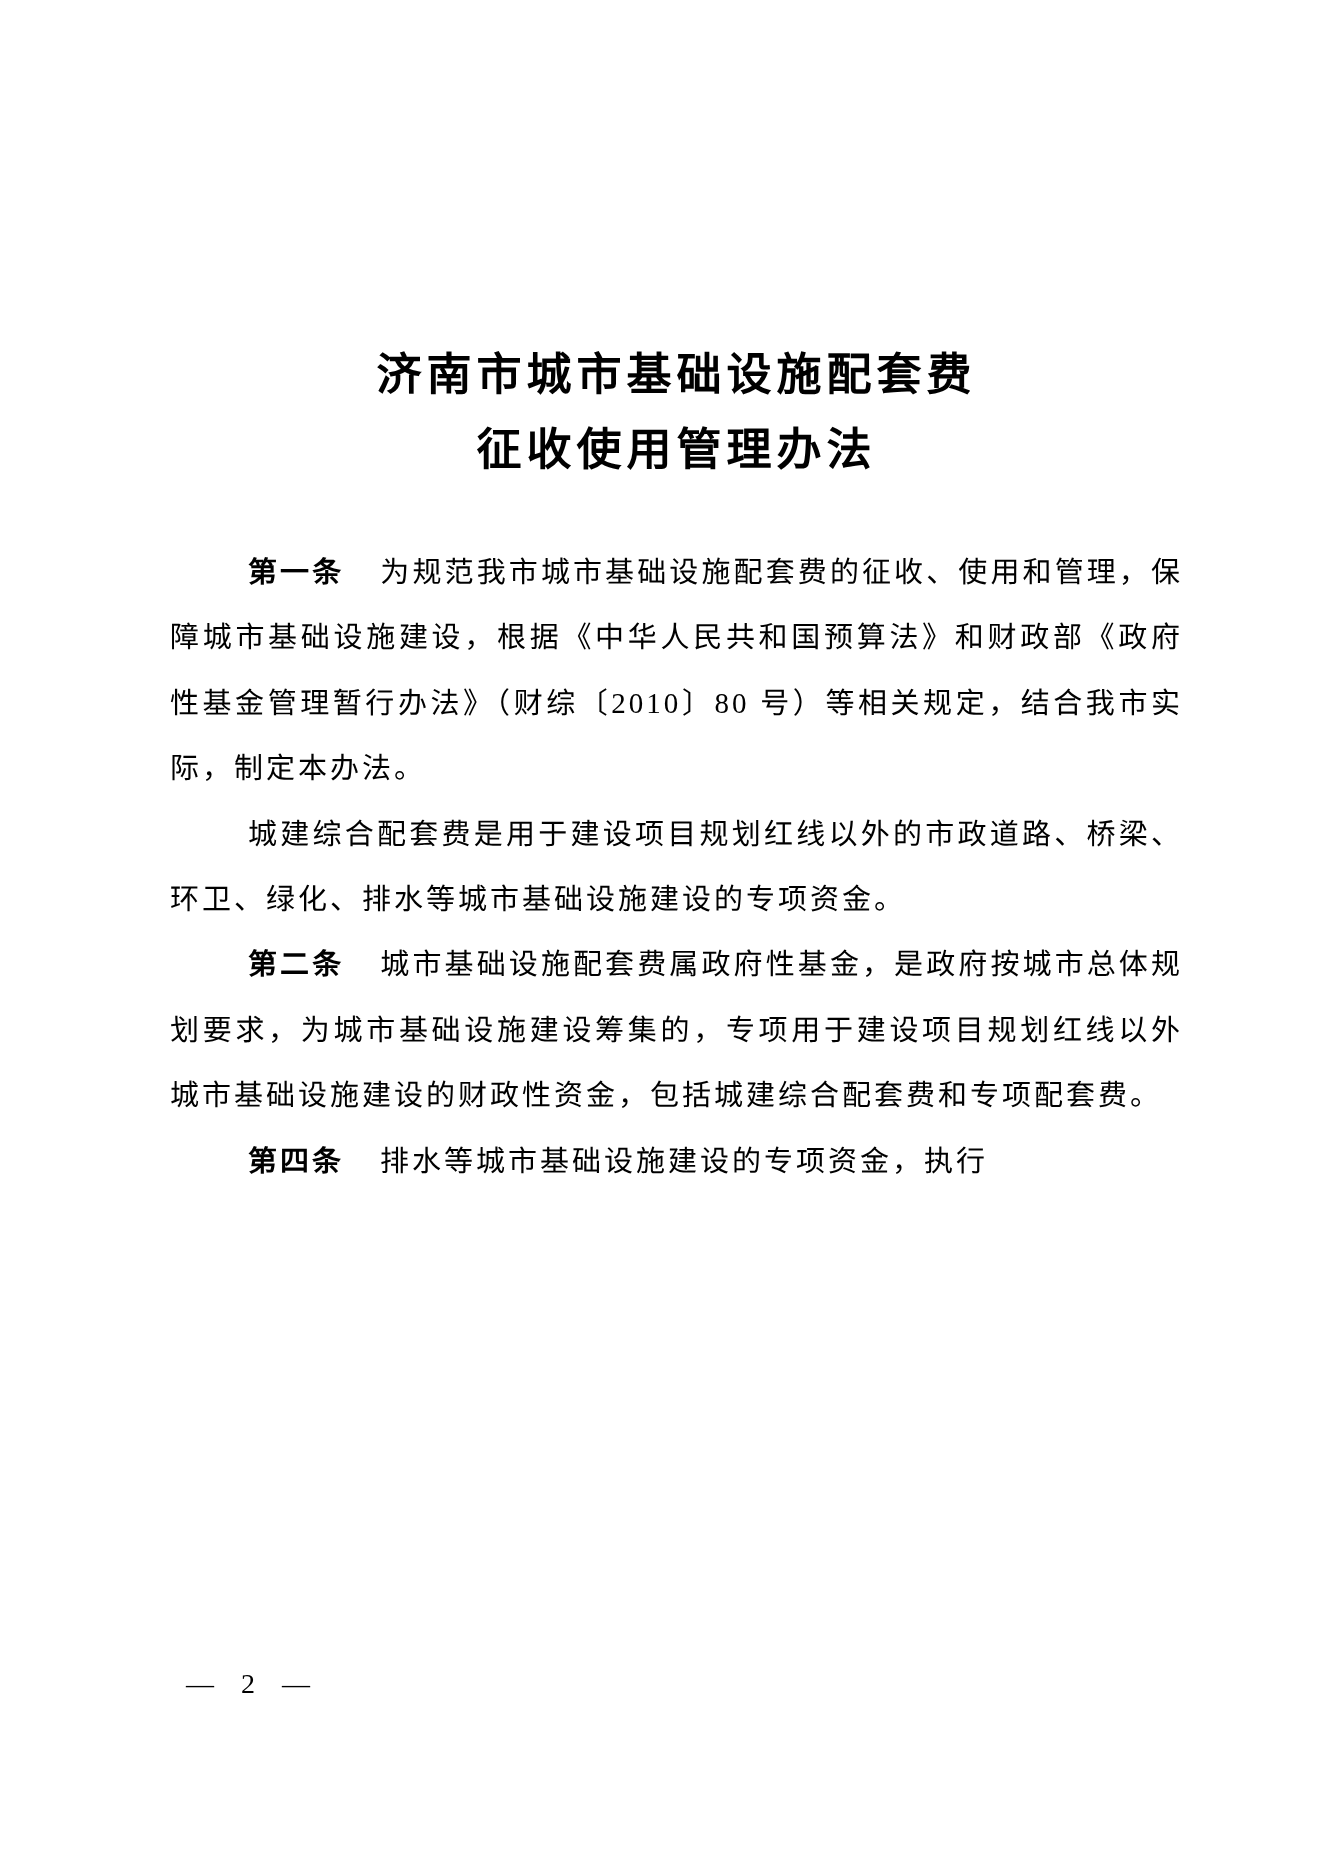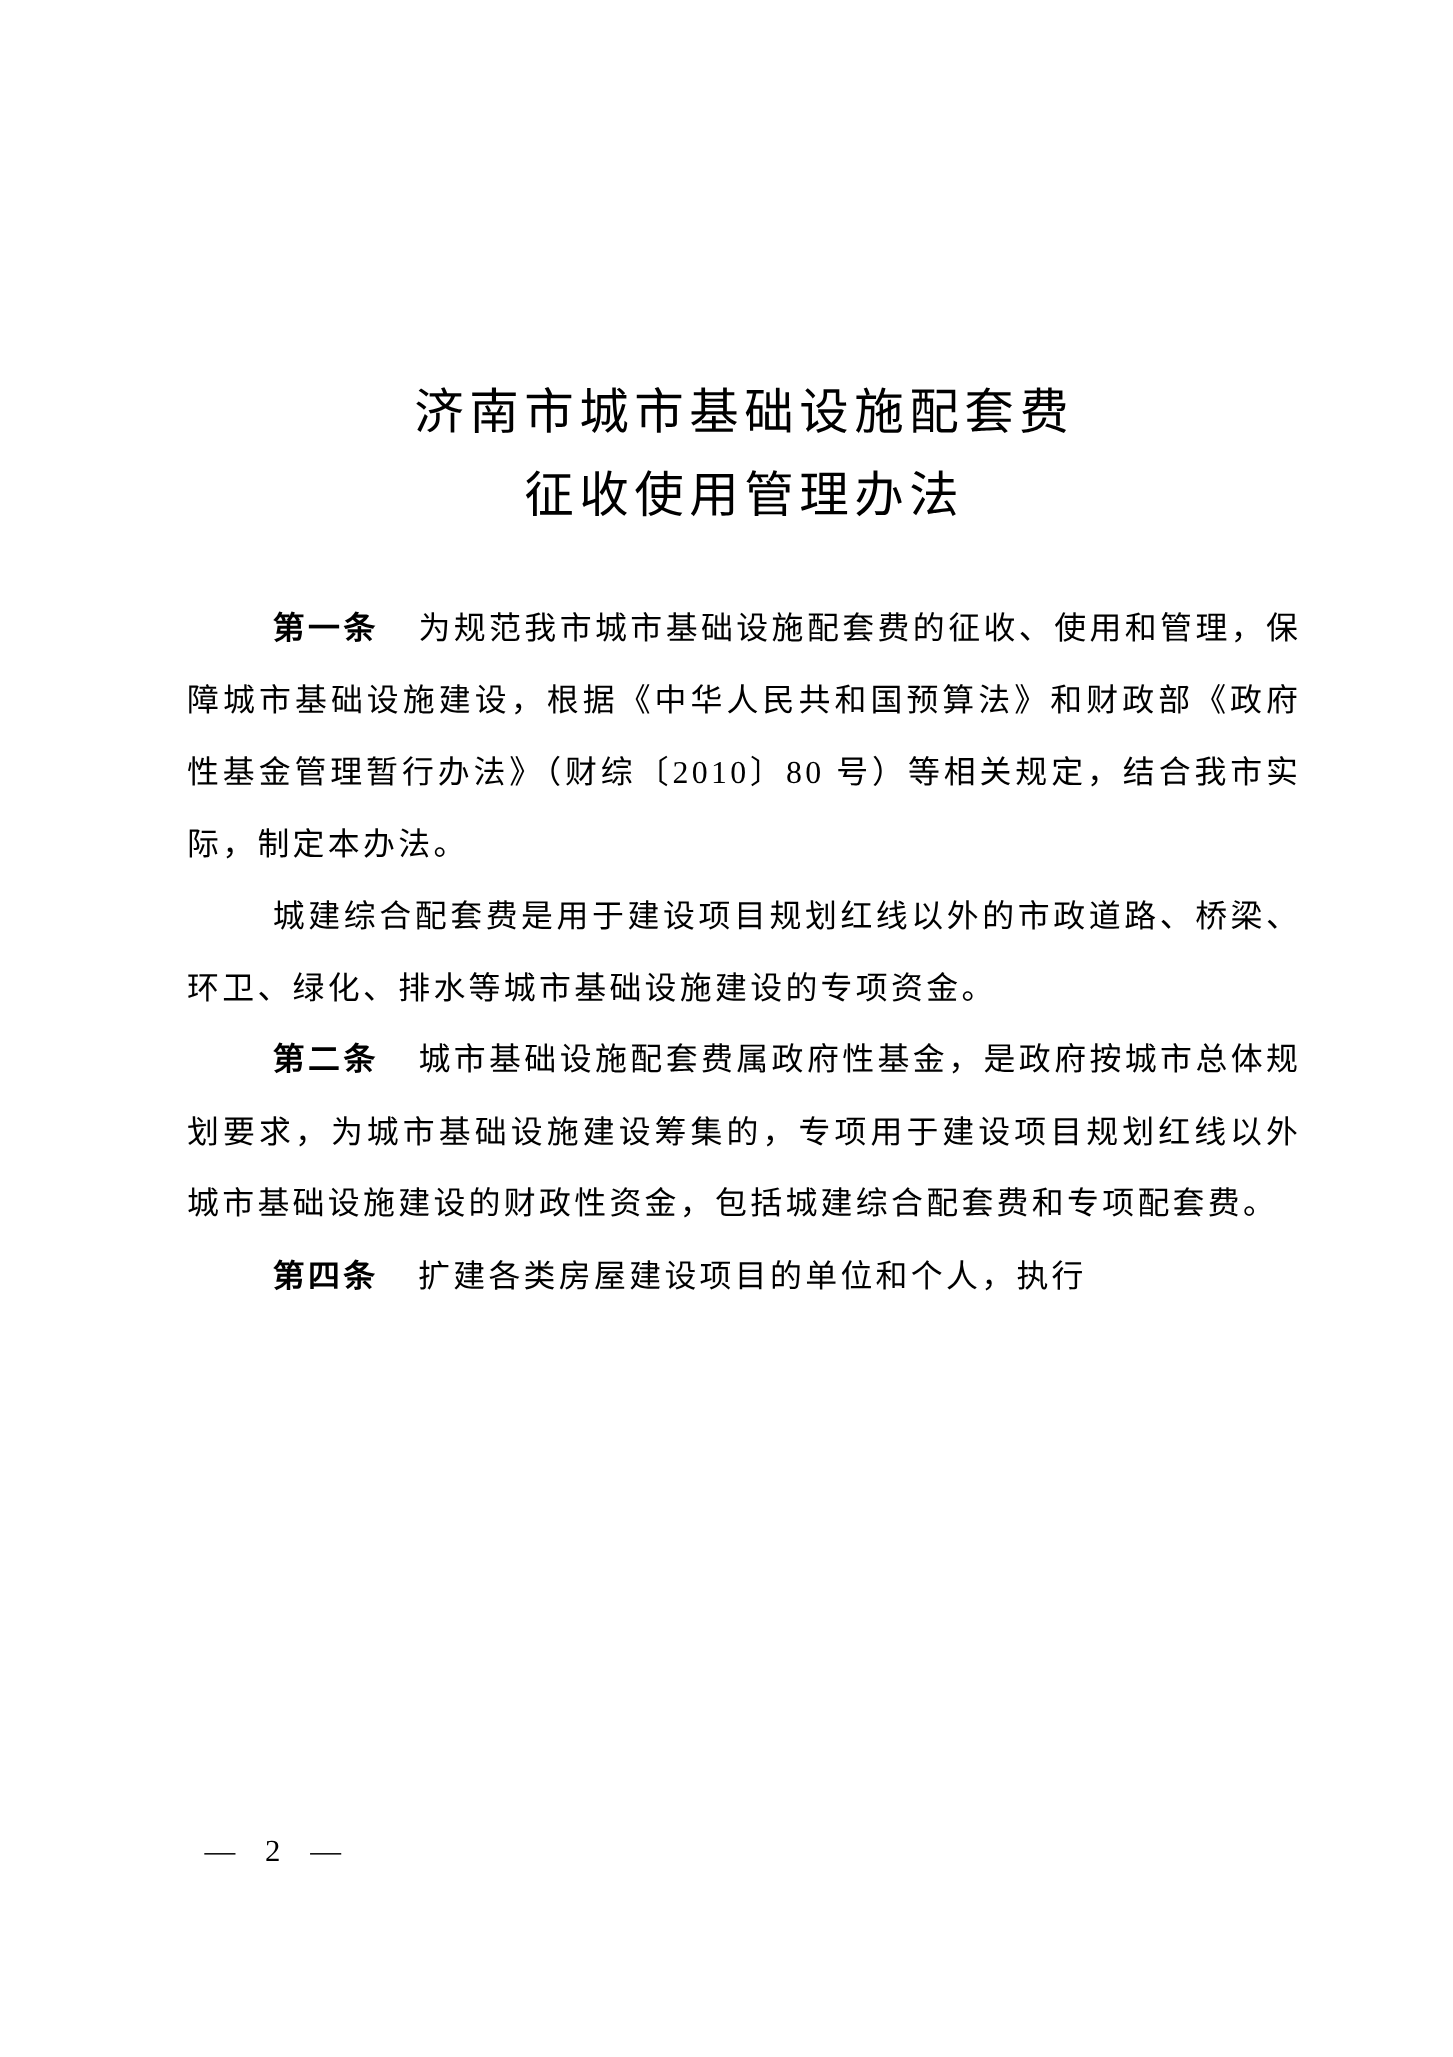--- a/index.html
+++ b/index.html
@@ -13,21 +13,21 @@
     height: 1870px;
     background: #ffffff;
     color: #000000;
     overflow: hidden;
     box-sizing: border-box;
     padding: 338px 138px 0 170px;
     font-family: "Liberation Serif", "DejaVu Serif", serif;
   }
   .title-line {
     text-align: center;
-    font-weight: normal;
+    font-weight: bold;
     font-size: 45px;
     line-height: 75px;
     letter-spacing: 5px;
     white-space: nowrap;
   }
   .doc-body {
     margin-top: 52px;
     font-size: 29px;
     line-height: 65.4px;
     letter-spacing: 3px;
@@ -60,18 +60,18 @@
 <div class="page">
 
   <div class="title-line">济南市城市基础设施配套费</div>
 
   <div class="title-line">征收使用管理办法</div>
 
   <div class="doc-body">
       <p><span class="article-label">第一条</span><span>为规范我市城市基础设施配套费的征收、使用和管理，保障城市基础设施建设，根据《中华人民共和国预算法》和财政部《政府性基金管理暂行办法》（财综〔2010〕80 号）等相关规定，结合我市实际，制定本办法。</span></p>
       <p><span>城建综合配套费是用于建设项目规划红线以外的市政道路、桥梁、环卫、绿化、排水等城市基础设施建设的专项资金。</span></p>
       <p><span class="article-label">第二条</span><span>城市基础设施配套费属政府性基金，是政府按城市总体规划要求，为城市基础设施建设筹集的，专项用于建设项目规划红线以外城市基础设施建设的财政性资金，包括城建综合配套费和专项配套费。</span></p>
-      <p><span class="article-label">第四条</span><span>扩建各类房屋建设项目的单位和个人，执行</span></p>
+      <p><span class="article-label">第四条</span><span>排水等城市基础设施建设的专项资金，执行</span></p>
     </div>
 
   <div class="page-footer">— 2 —</div>
 
 </div>
 
 </body></html>

